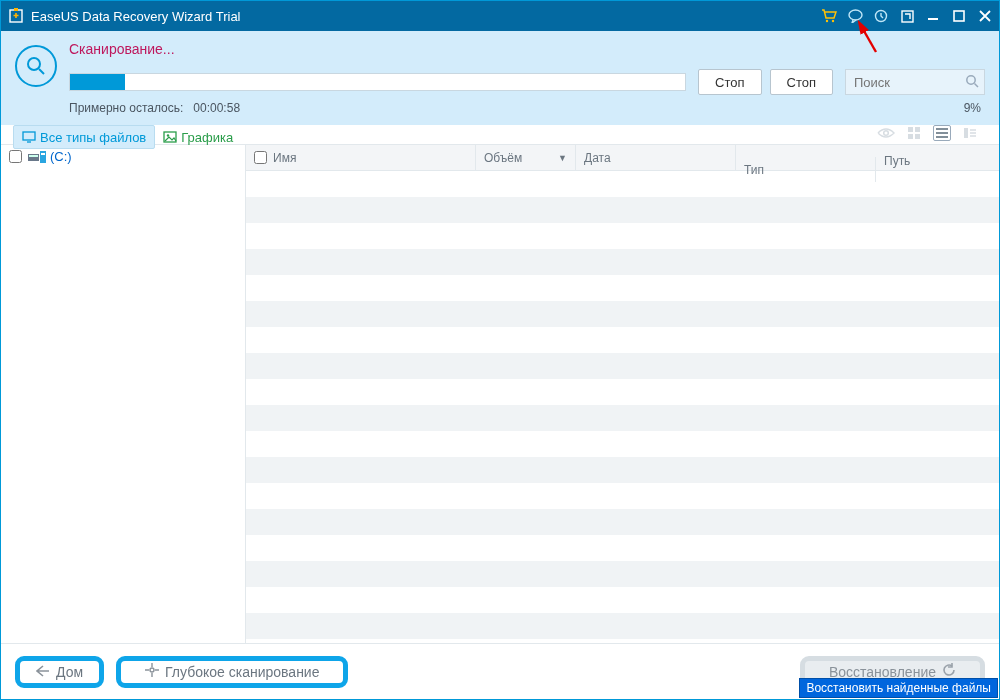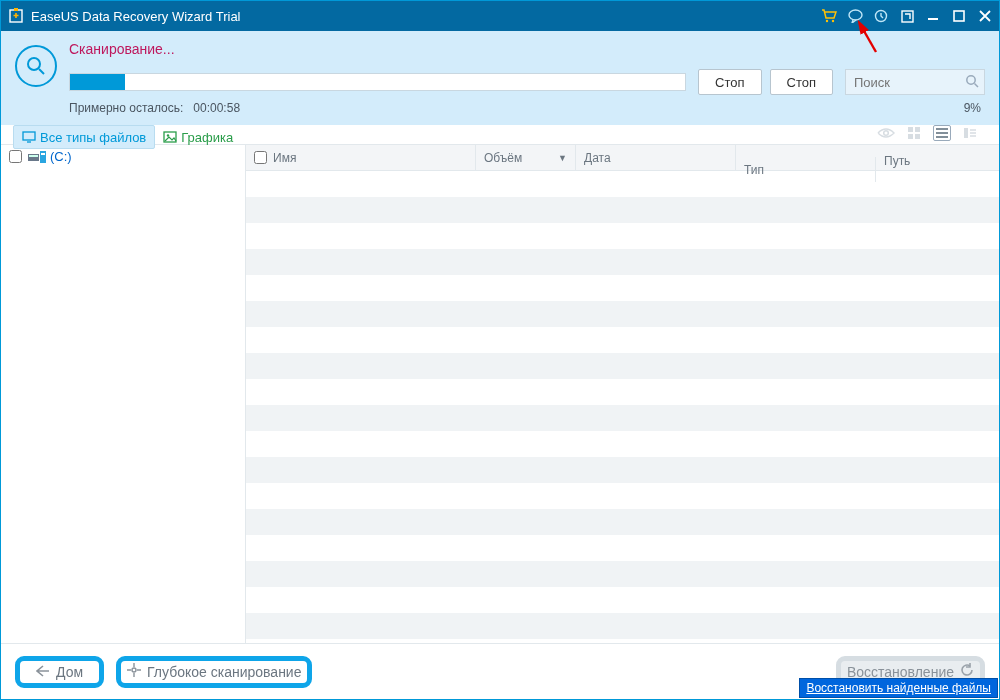--- a/index.html
+++ b/index.html
@@ -52,25 +52,25 @@
 .list-header .col.type { flex: 0 0 140px; margin-top: 24px; }
 .list-header .col.path { flex: 1; border-right: none; margin-top: 7px; }
 .sort-arrow { font-size: 9px; color:#6b7680; }
 
 .rows-area { flex: 1; overflow: hidden; }
 .stripe { height: 26px; }
 .stripe:nth-child(even) { background: #f0f3f5; }
 
 .footer { height: 56px; border-top: 1px solid #e2e8ec; display: flex; align-items: center; padding: 0 14px; gap: 12px; background:#fff; }
 .footer .btn { height: 32px; padding: 0 16px; background: #fff; border: 5px solid #0ea5e9; font-size: 14px; color: #6b7680; display: flex; align-items: center; gap: 6px; cursor: pointer; border-radius: 9px; }
-.footer .btn.big { padding: 0 6px; }
+.footer .btn.big { padding: 0 24px; }
 .footer .spacer { flex: 1; }
 .footer .btn.primary { background: #e9edf0; color: #8a929a; border-color:#d6dde2; }
 
-.tooltip { position: absolute; right: 2px; bottom: 2px; background: #0066dd; color: #fff; font-size: 12px; padding: 2px 6px; border:1px solid #004fa8;text-decoration:underline; }
+.tooltip { position: absolute; right: 2px; bottom: 2px; background: #0066dd; color: #fff; font-size: 12px; padding: 2px 6px; border:1px solid #004fa8; }
 .arrow-annot { position: absolute; right: 116px; top: 18px; pointer-events: none; }
 </style>
 </head>
 <body>
 
 <div class="window">
 
   <div class="titlebar">
     <span class="app-icon">
       <svg width="16" height="16" viewBox="0 0 16 16">

